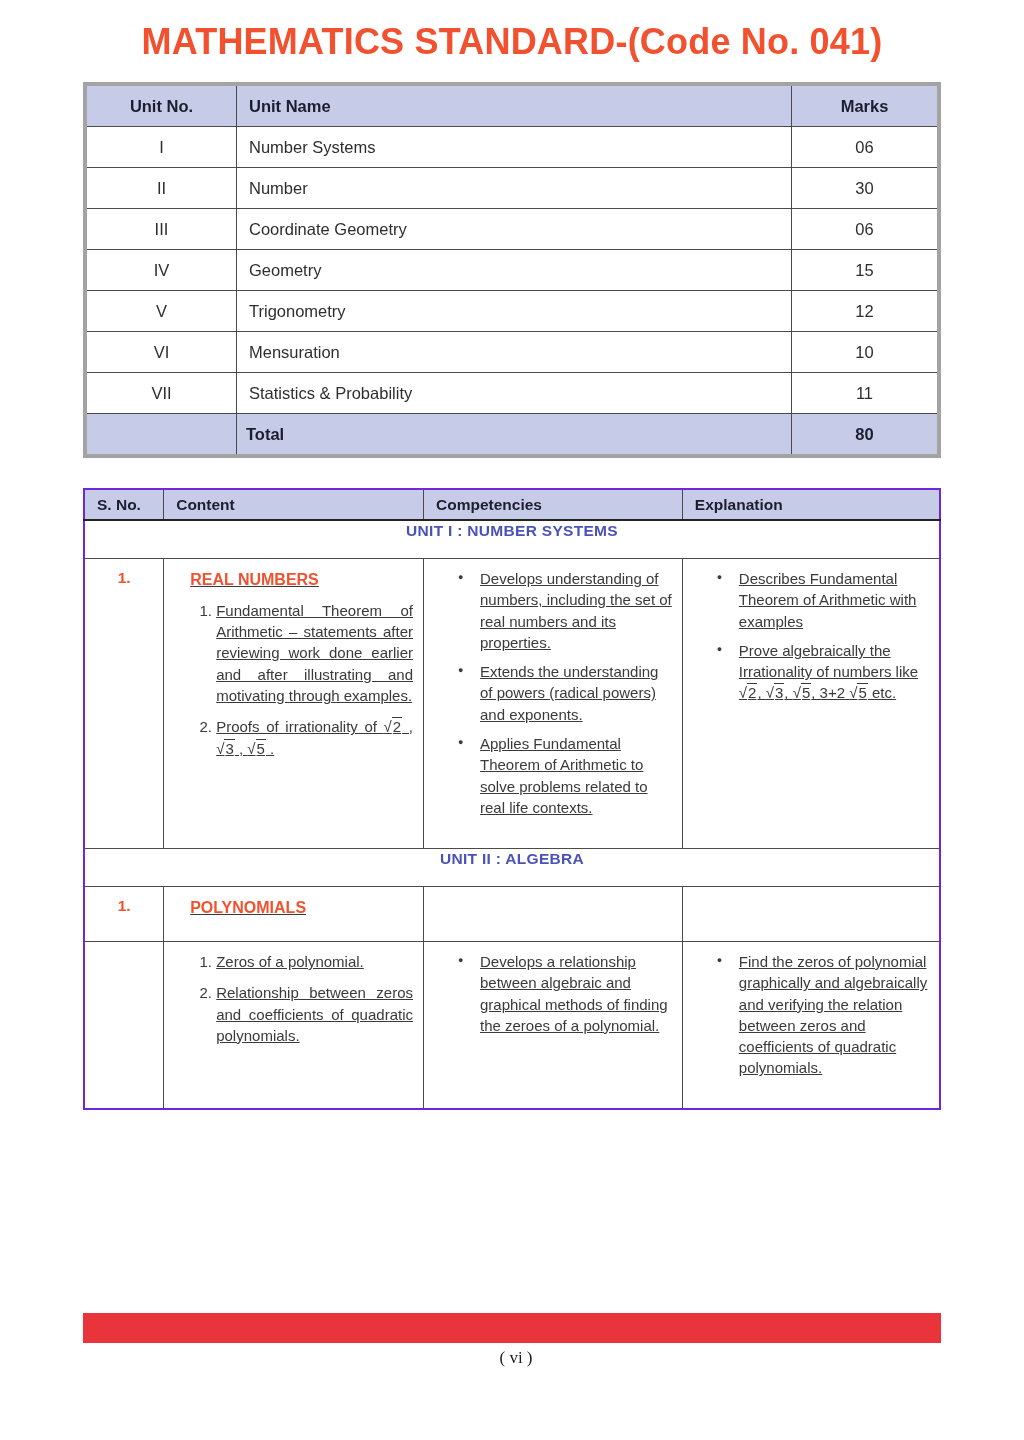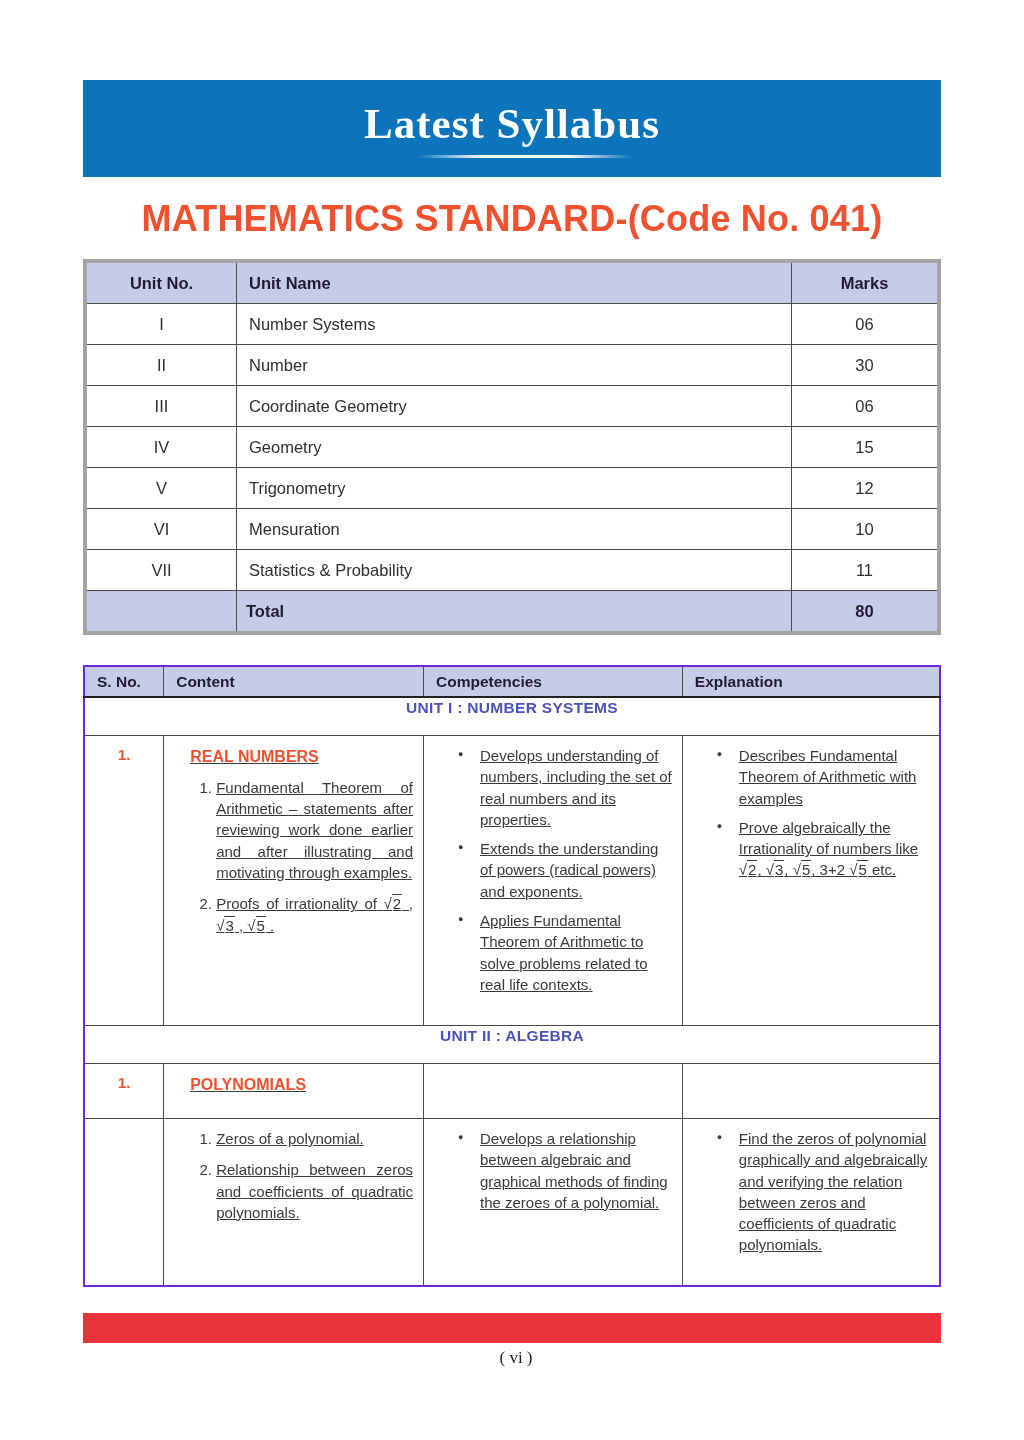--- a/index.html
+++ b/index.html
@@ -146,24 +146,20 @@
     text-align:center;
     font-family:"Liberation Serif",serif;
     font-size:17px;color:#1c1c1c;
   }
 </style>
 </head>
 <body>
 
 <div class="page">
 
-  <div class="banner">
-    <div class="banner-title">Latest Syllabus</div>
-    <div class="banner-underline"></div>
-  </div>
 
   <div class="main-title">MATHEMATICS STANDARD-(Code No. 041)</div>
 
   <table class="marks-table">
     <thead>
       <tr>
         <th class="col-no">Unit No.</th>
         <th class="col-name">Unit Name</th>
         <th class="col-marks">Marks</th>
       </tr>

